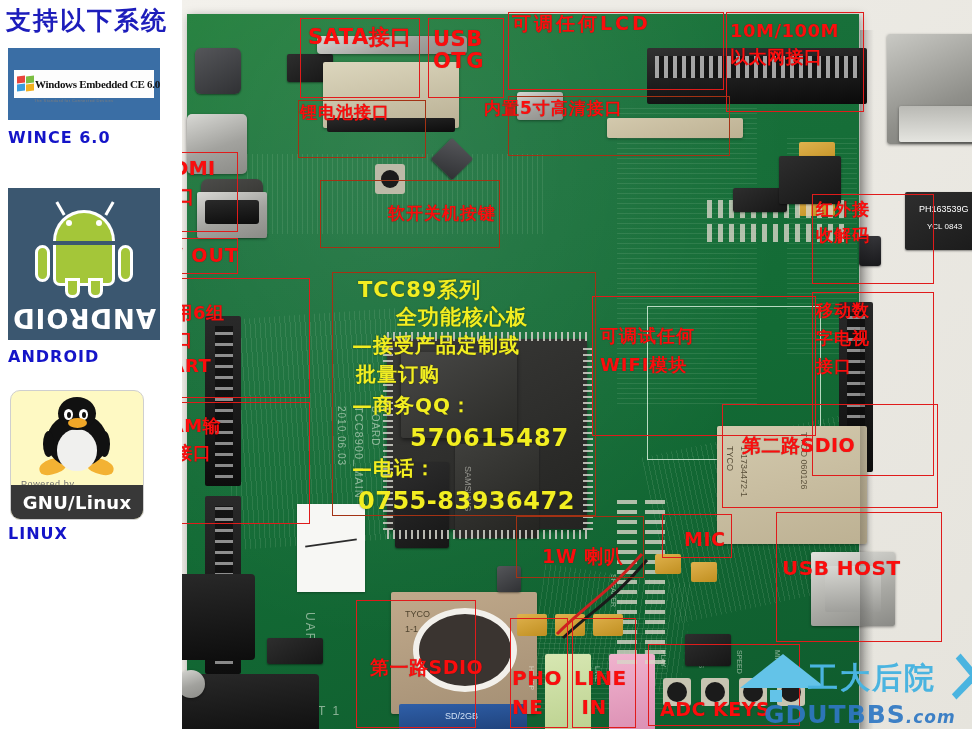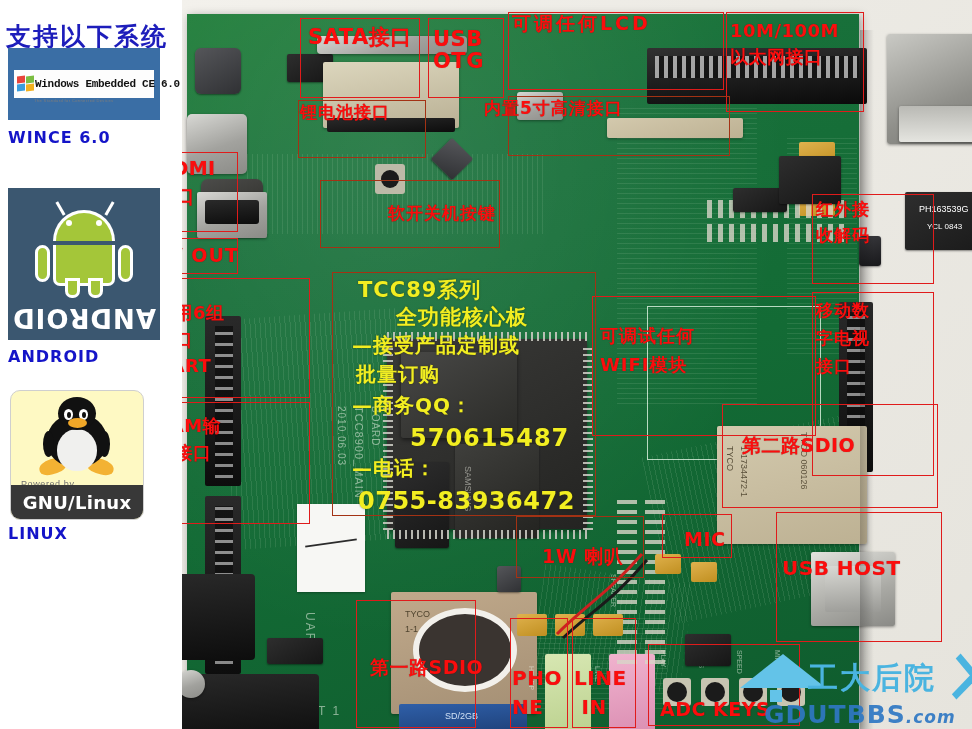--- a/index.html
+++ b/index.html
@@ -3,36 +3,36 @@
 <meta charset="utf-8">
 <title>TCC89 Development Board Annotated Photo</title>
 <style>
   html,body{margin:0;padding:0;background:#fff;}
   body{font-family:"Liberation Sans","DejaVu Sans",sans-serif;}
   #stage{position:relative;width:972px;height:729px;overflow:hidden;background:#fdfdfb;}
 
   
   #os-panel{position:absolute;left:0;top:0;width:182px;height:729px;background:#ffffff;z-index:30;}
   #os-title{position:absolute;left:6px;top:4px;width:180px;font-size:25px;font-weight:bold;color:#1d1dbb;
-            letter-spacing:2px;font-family:"DejaVu Sans",sans-serif;white-space:nowrap;margin-top:16px;}
+            letter-spacing:2px;font-family:"DejaVu Sans",sans-serif;white-space:nowrap;}
   .os-cap{position:absolute;left:8px;font-size:16px;font-weight:bold;color:#1414c8;letter-spacing:1px;
           font-family:"DejaVu Sans",sans-serif;}
 
   
   #wince-logo{position:absolute;left:8px;top:48px;width:152px;height:72px;background:#3a6ea5;}
   #wince-band{position:absolute;left:6px;top:22px;width:140px;height:28px;background:#fdfdfd;
               display:flex;align-items:center;}
   #wince-flag{width:18px;height:16px;margin-left:3px;position:relative;flex:none;}
   #wince-flag i{position:absolute;width:8px;height:7px;display:block;}
   #wince-flag i:nth-child(1){left:0;top:0;background:#e8453c;transform:skewY(-8deg);}
   #wince-flag i:nth-child(2){left:9px;top:0;background:#7bbd42;transform:skewY(-8deg);}
   #wince-flag i:nth-child(3){left:0;top:8px;background:#3a9ddd;transform:skewY(-8deg);}
   #wince-flag i:nth-child(4){left:9px;top:8px;background:#f2b01e;transform:skewY(-8deg);}
   #wince-txt{font-size:11px;color:#111;font-weight:600;letter-spacing:-.3px;white-space:nowrap;
-             font-family:Liberation Mono, monospace;}
+             font-family:Liberation Serif, serif;}
   #wince-sub{position:absolute;left:26px;top:50px;font-size:4px;color:#7c7c7c;letter-spacing:.4px;
              white-space:nowrap;font-family:"Liberation Sans",sans-serif;}
 
   
   #android-logo{position:absolute;left:8px;top:188px;width:152px;height:152px;background:#3b5770;}
   #droid{position:absolute;left:31px;top:12px;width:90px;height:96px;}
   #droid .head{position:absolute;left:14px;top:10px;width:62px;height:31px;background:#a4c639;
                border-radius:31px 31px 0 0;border:3px solid #fff;border-bottom:none;box-sizing:border-box;}
   #droid .eye{position:absolute;top:20px;width:6px;height:6px;border-radius:50%;background:#fff;}
   #droid .eye.l{left:27px;} #droid .eye.r{left:57px;}

